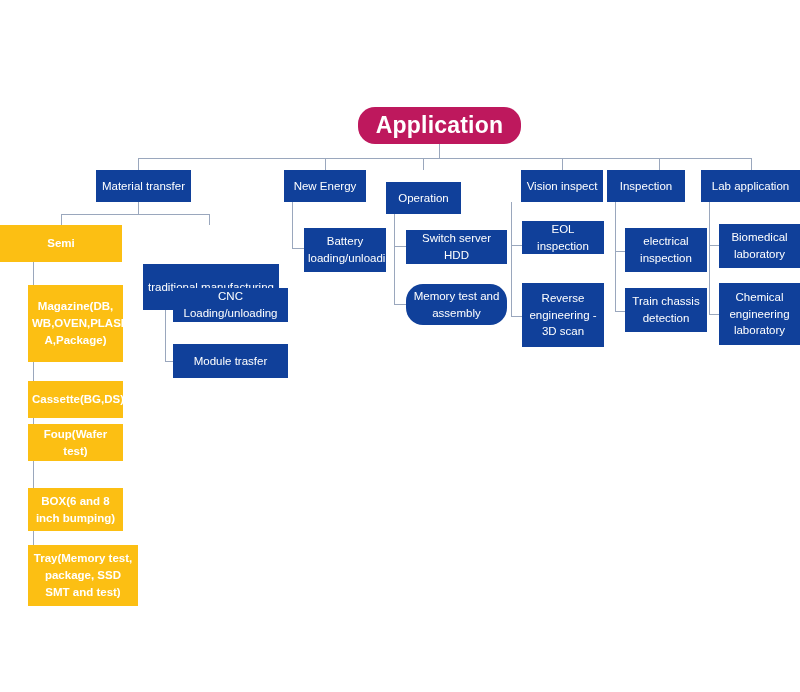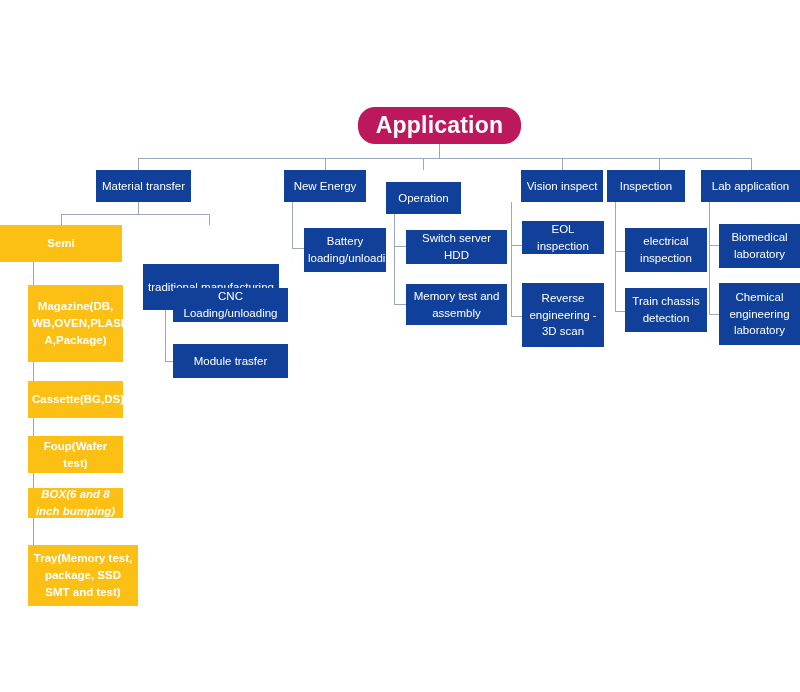--- a/index.html
+++ b/index.html
@@ -147,25 +147,25 @@
   </div>
 
   <div class="node amber" style="left:28px; top:285px; width:95px; height:77px;">
     <span class="txt">Magazine(DB, WB,OVEN,PLASM A,Package)</span>
   </div>
 
   <div class="node amber" style="left:28px; top:381px; width:95px; height:37px;">
     <span class="txt">Cassette(BG,DS)</span>
   </div>
 
-  <div class="node amber" style="left:28px; top:436px; width:95px; height:37px;">
+  <div class="node amber" style="left:28px; top:424px; width:95px; height:37px;">
     <span class="txt">Foup(Wafer test)</span>
   </div>
 
-  <div class="node amber" style="left:28px; top:488px; width:95px; height:30px;font-style:italic;">
+  <div class="node amber" style="left:28px; top:488px; width:95px; height:43px;">
     <span class="txt">BOX(6 and 8 inch bumping)</span>
   </div>
 
   <div class="node amber" style="left:28px; top:545px; width:110px; height:61px;">
     <span class="txt">Tray(Memory test, package, SSD SMT and test)</span>
   </div>
 
   <div class="node blue lvl3" style="left:173px; top:288px; width:115px; height:34px;">
     <span class="txt">CNC Loading/unloading</span>
   </div>
@@ -175,21 +175,21 @@
   </div>
 
   <div class="node blue lvl3" style="left:304px; top:228px; width:82px; height:44px;">
     <span class="txt">Battery loading/unloading</span>
   </div>
 
   <div class="node blue lvl3" style="left:406px; top:230px; width:101px; height:34px;">
     <span class="txt">Switch server HDD</span>
   </div>
 
-  <div class="node blue lvl3" style="left:406px; top:284px; width:101px; height:41px;">
+  <div class="node blue lvl3" style="left:406px; top:284px; width:101px; height:41px;border-radius:17px;">
     <span class="txt">Memory test and assembly</span>
   </div>
 
   <div class="node blue lvl3" style="left:522px; top:221px; width:82px; height:33px;">
     <span class="txt">EOL inspection</span>
   </div>
 
   <div class="node blue lvl3" style="left:522px; top:283px; width:82px; height:64px;">
     <span class="txt">Reverse engineering - 3D scan</span>
   </div>

